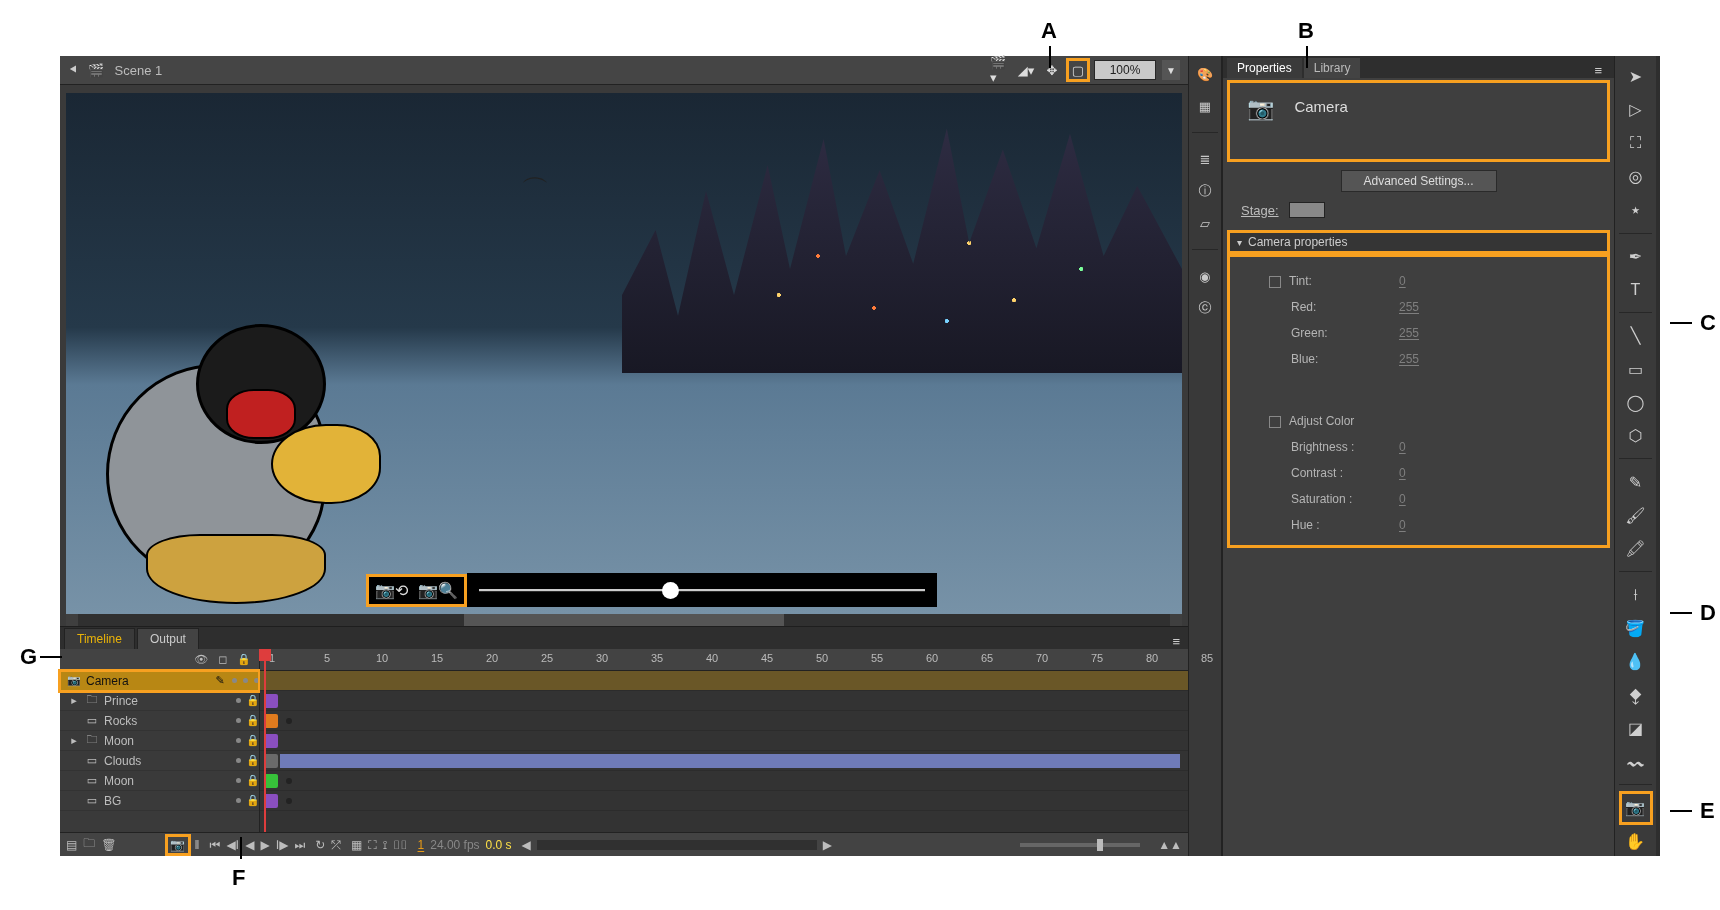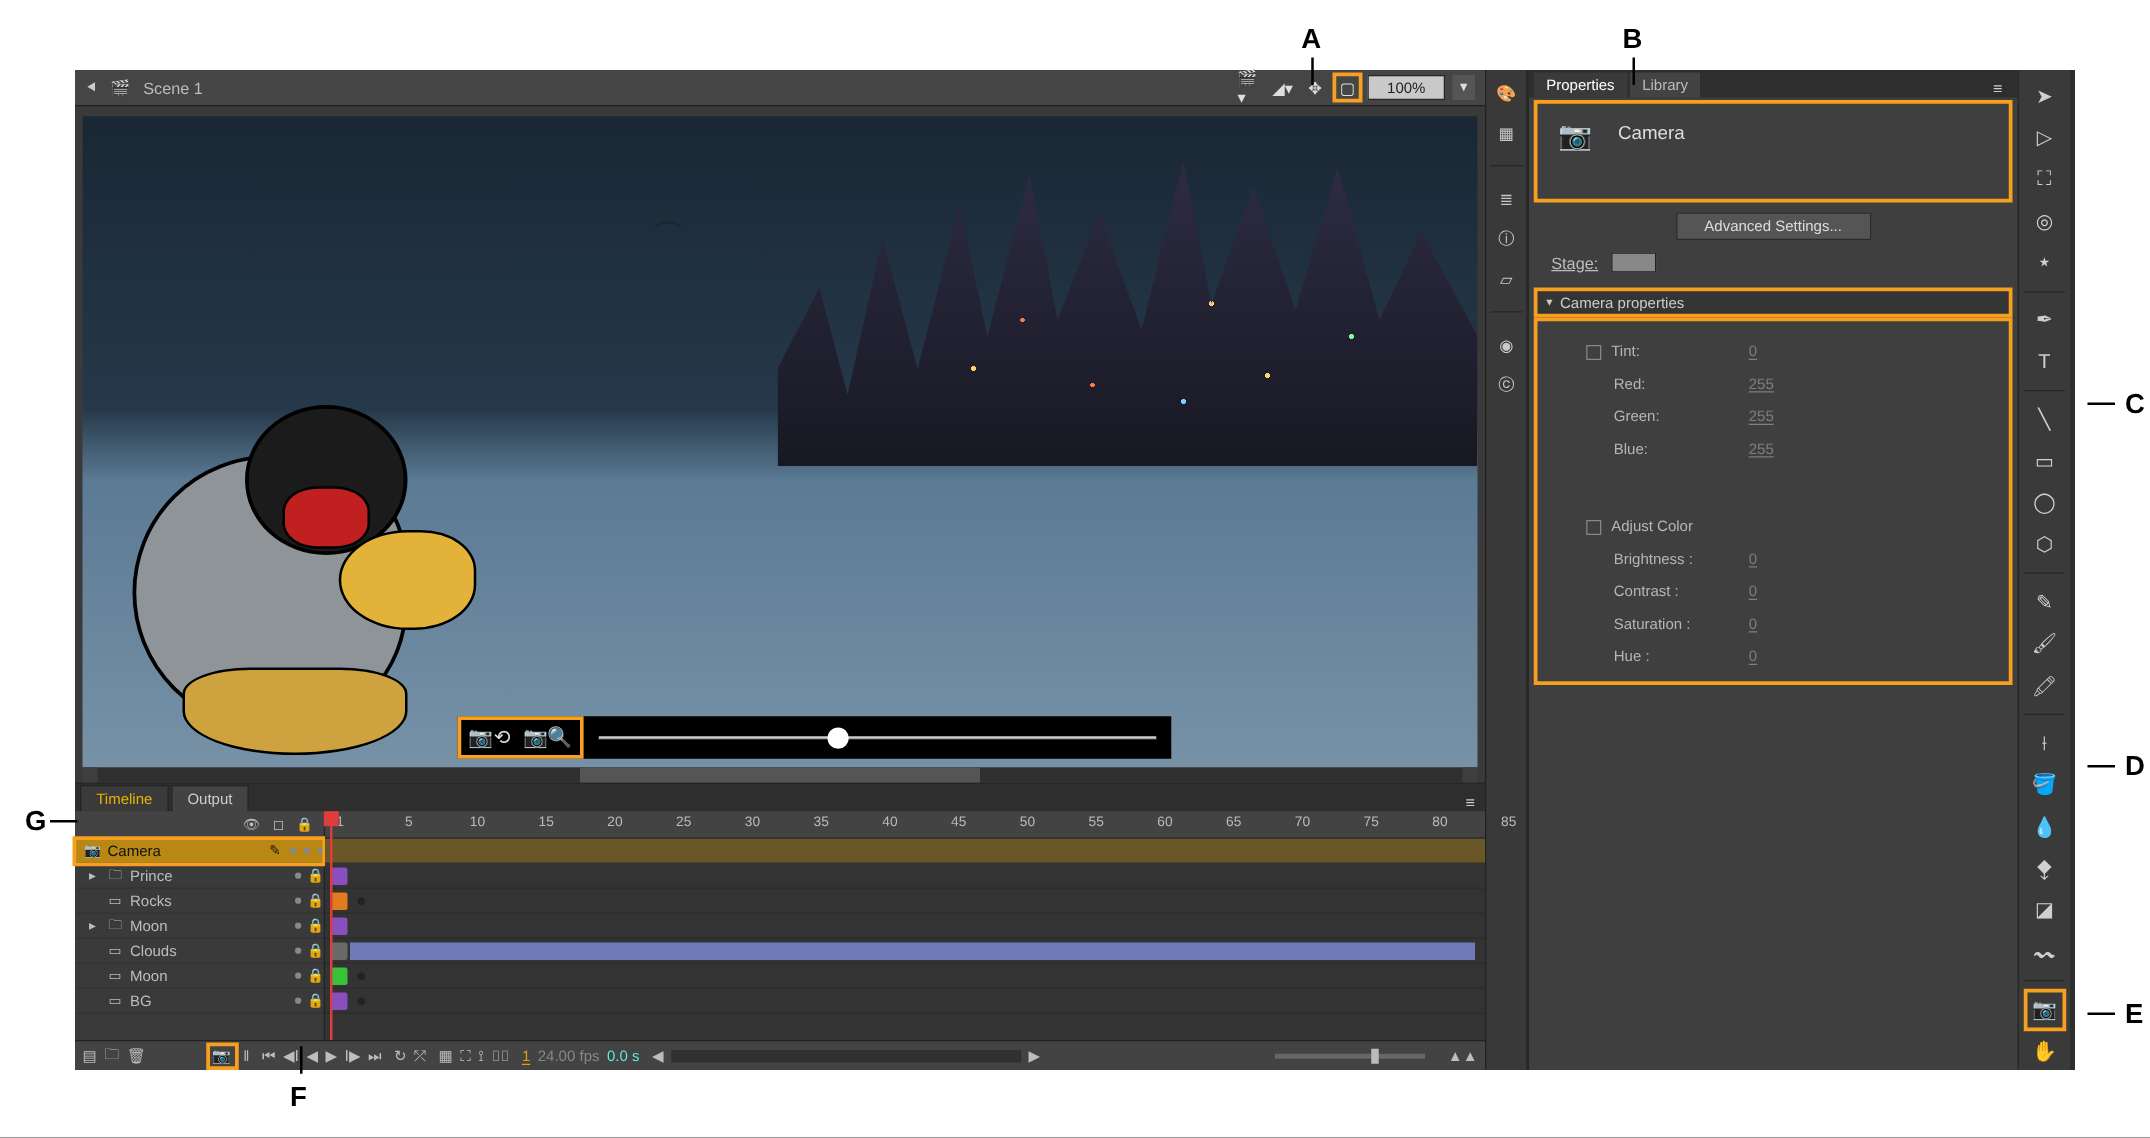--- a/index.html
+++ b/index.html
@@ -117,21 +117,21 @@
   .track { height:20px; border-bottom:1px solid #2c2c2c; position:relative; }
   .track.camera{ background:#6a5727;}
   .track .kf { position:absolute; left:4px; top:3px; width:14px; height:14px; border-radius:2px; }
   .kf.orange{background:#e07b1e;} .kf.purple{background:#8a4fbf;} .kf.grey{background:#6a6a6a;} .kf.green{background:#37c23a;}
   .kfdot { position:absolute; left:26px; top:7px; width:6px; height:6px; border-radius:50%; background:#222; }
   .span-bar { position:absolute; left:20px; top:3px; height:14px; background:#6f7bb8; }
 
   .tl-footer { height:24px; background:#434343; border-top:1px solid #222; display:flex; align-items:center; gap:10px; padding:0 6px; font-size:12px; }
   .tl-footer .grp { display:flex; align-items:center; gap:6px; }
   .foot-cam { width:22px; height:18px; display:flex; align-items:center; justify-content:center; outline:3px solid #f7a020; outline-offset:-1px; }
-  .fps { color:#888; } .sec { color:#5eead4; }
+  .fps { color:#888; } .sec { color:#fde047; }
   .slider-mini { width:120px; height:4px; background:#666; position:relative; margin-left:auto; }
   .slider-mini::after{content:"";position:absolute;left:64%;top:-4px;width:6px;height:12px;background:#bbb;}
 
   
   .mid-strip { width:34px; background:#393939; border-left:1px solid #222; border-right:1px solid #222; display:flex; flex-direction:column; align-items:center; padding-top:6px; gap:8px; }
   .mid-strip hr { width:80%; border:0; border-top:1px solid #272727; margin:6px 0; }
   .ms-btn { width:26px; height:24px; display:flex; align-items:center; justify-content:center; color:#c8c8c8; }
 
   
   .props { width:392px; background:#3f3f3f; border-left:1px solid #222; display:flex; flex-direction:column; position:relative; }

